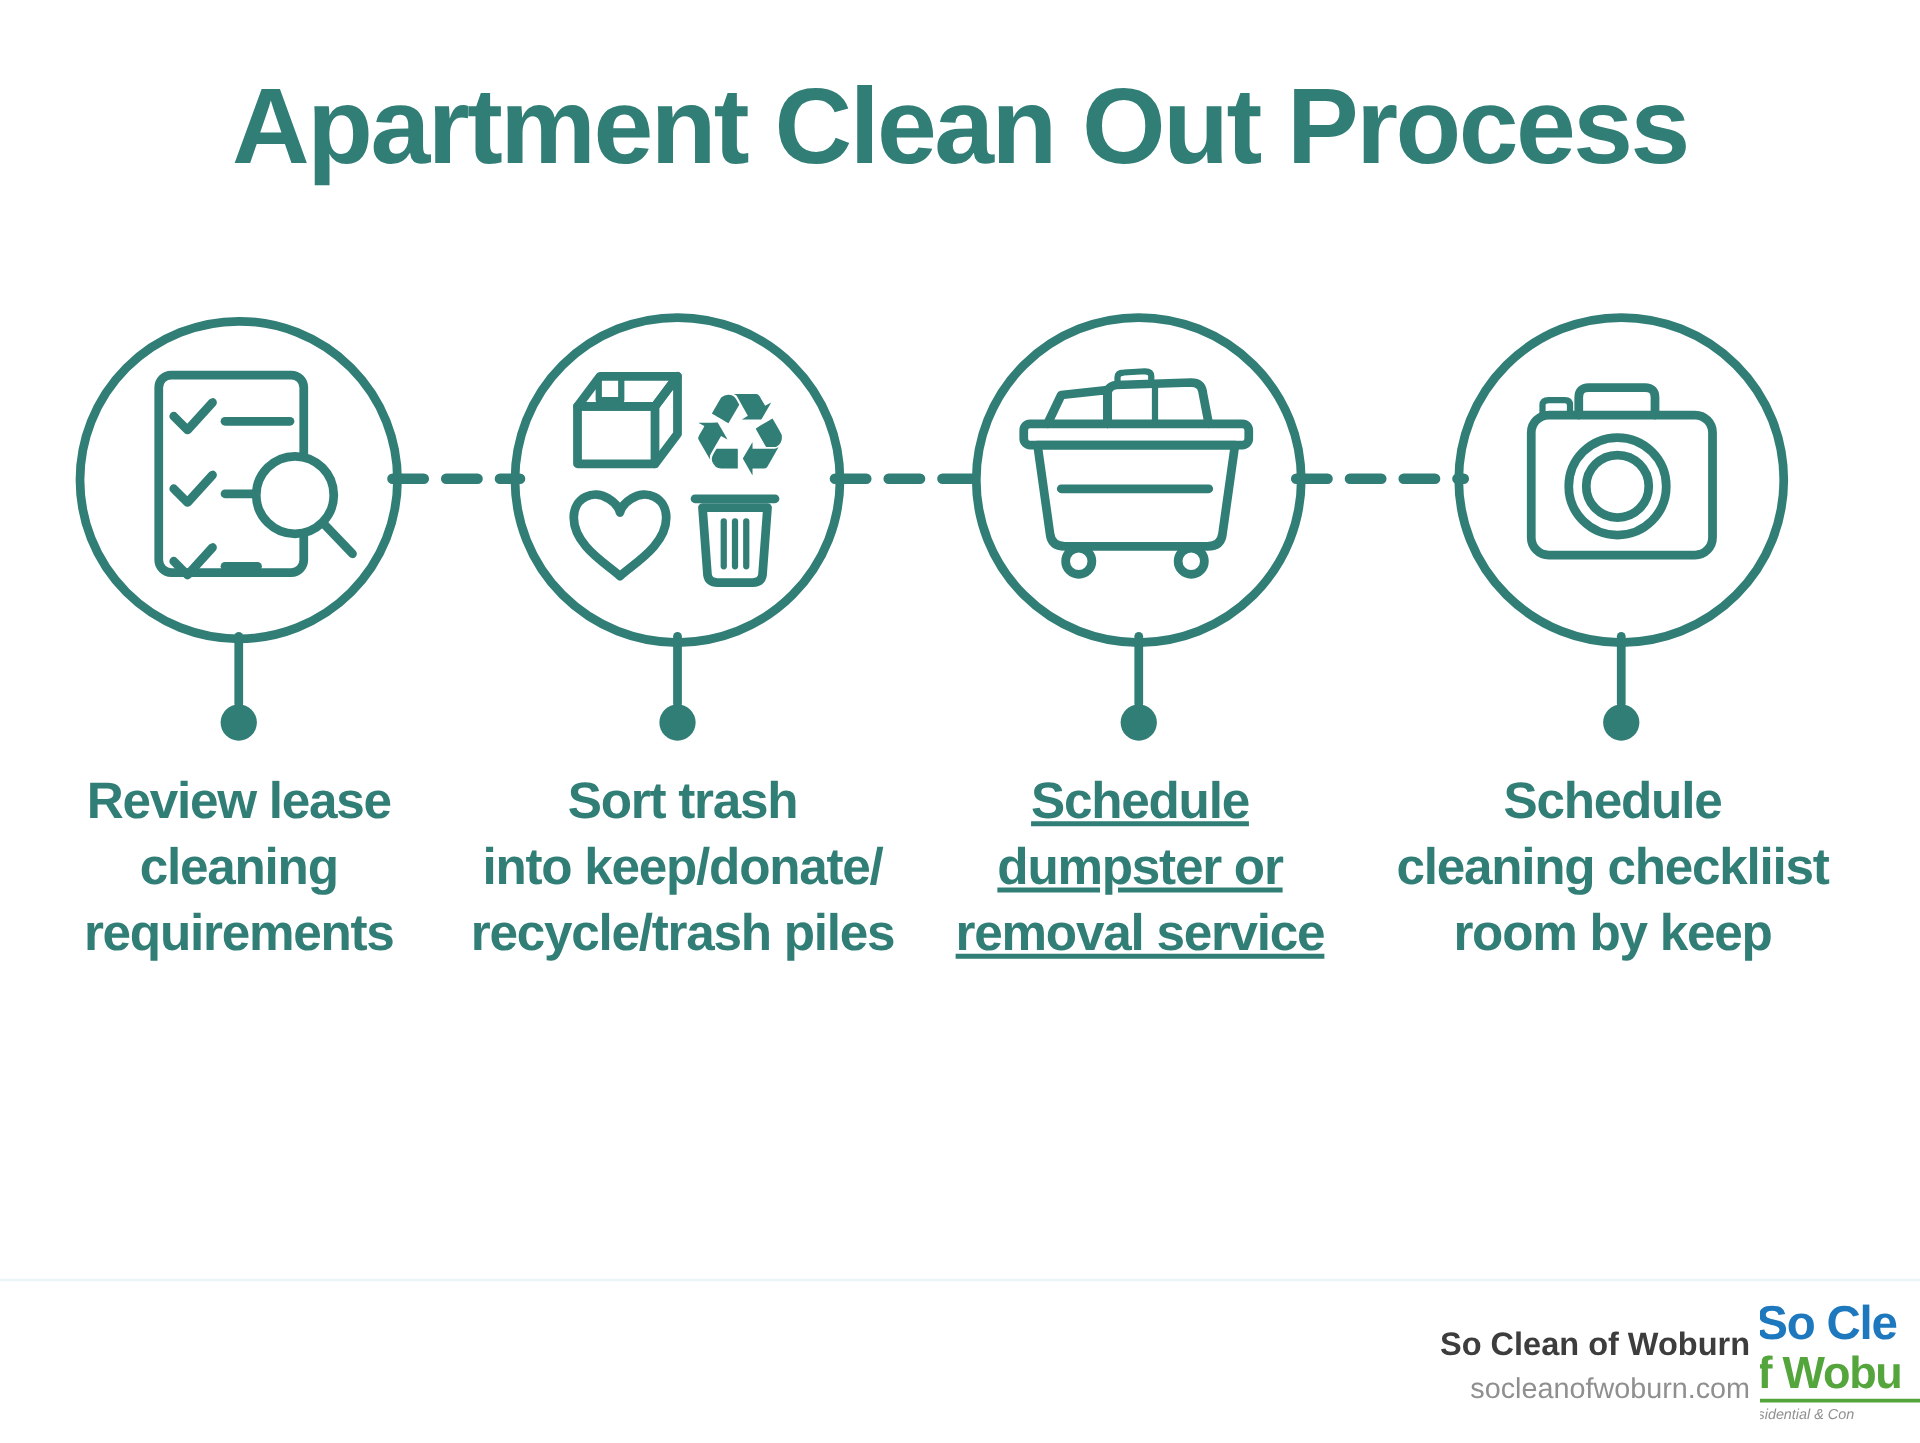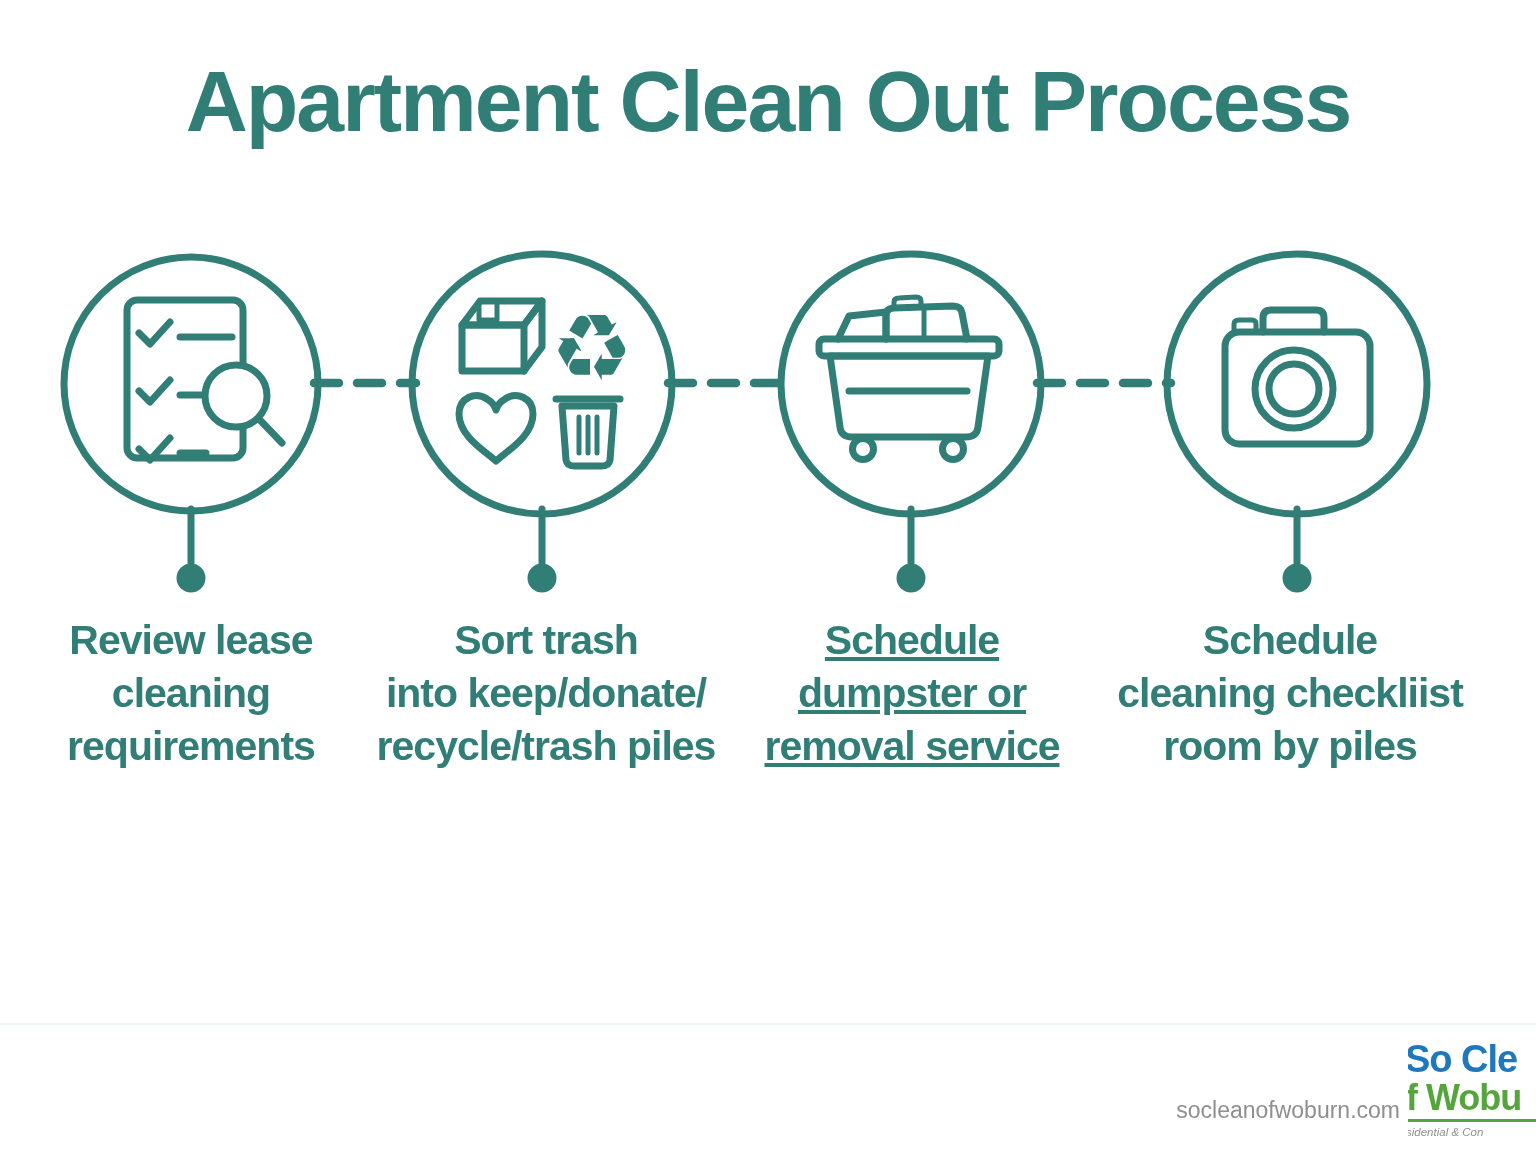--- a/index.html
+++ b/index.html
@@ -181,24 +181,25 @@
     <div>recycle/trash piles</div>
   </div>
   <div class="step-label" style="left:692px;text-decoration:underline;">
     <div>Schedule</div>
     <div>dumpster or</div>
     <div>removal service</div>
   </div>
   <div class="step-label" style="left:1070px;">
     <div>Schedule</div>
     <div>cleaning checkliist</div>
-    <div>room by piles</div>
+    <div>room by keep</div>
   </div>
 
   <div class="divider"></div>
+  <div class="footer-company">So Clean of Woburn</div>
   <div class="footer-website">socleanofwoburn.com</div>
 
   <div class="logo">
     <div class="logo-line1">So Cle</div>
     <div class="logo-line2">f Wobu</div>
     <div class="logo-rule"></div>
     <div class="logo-tagline">sidential &amp; Con</div>
   </div>
 
 </div>

